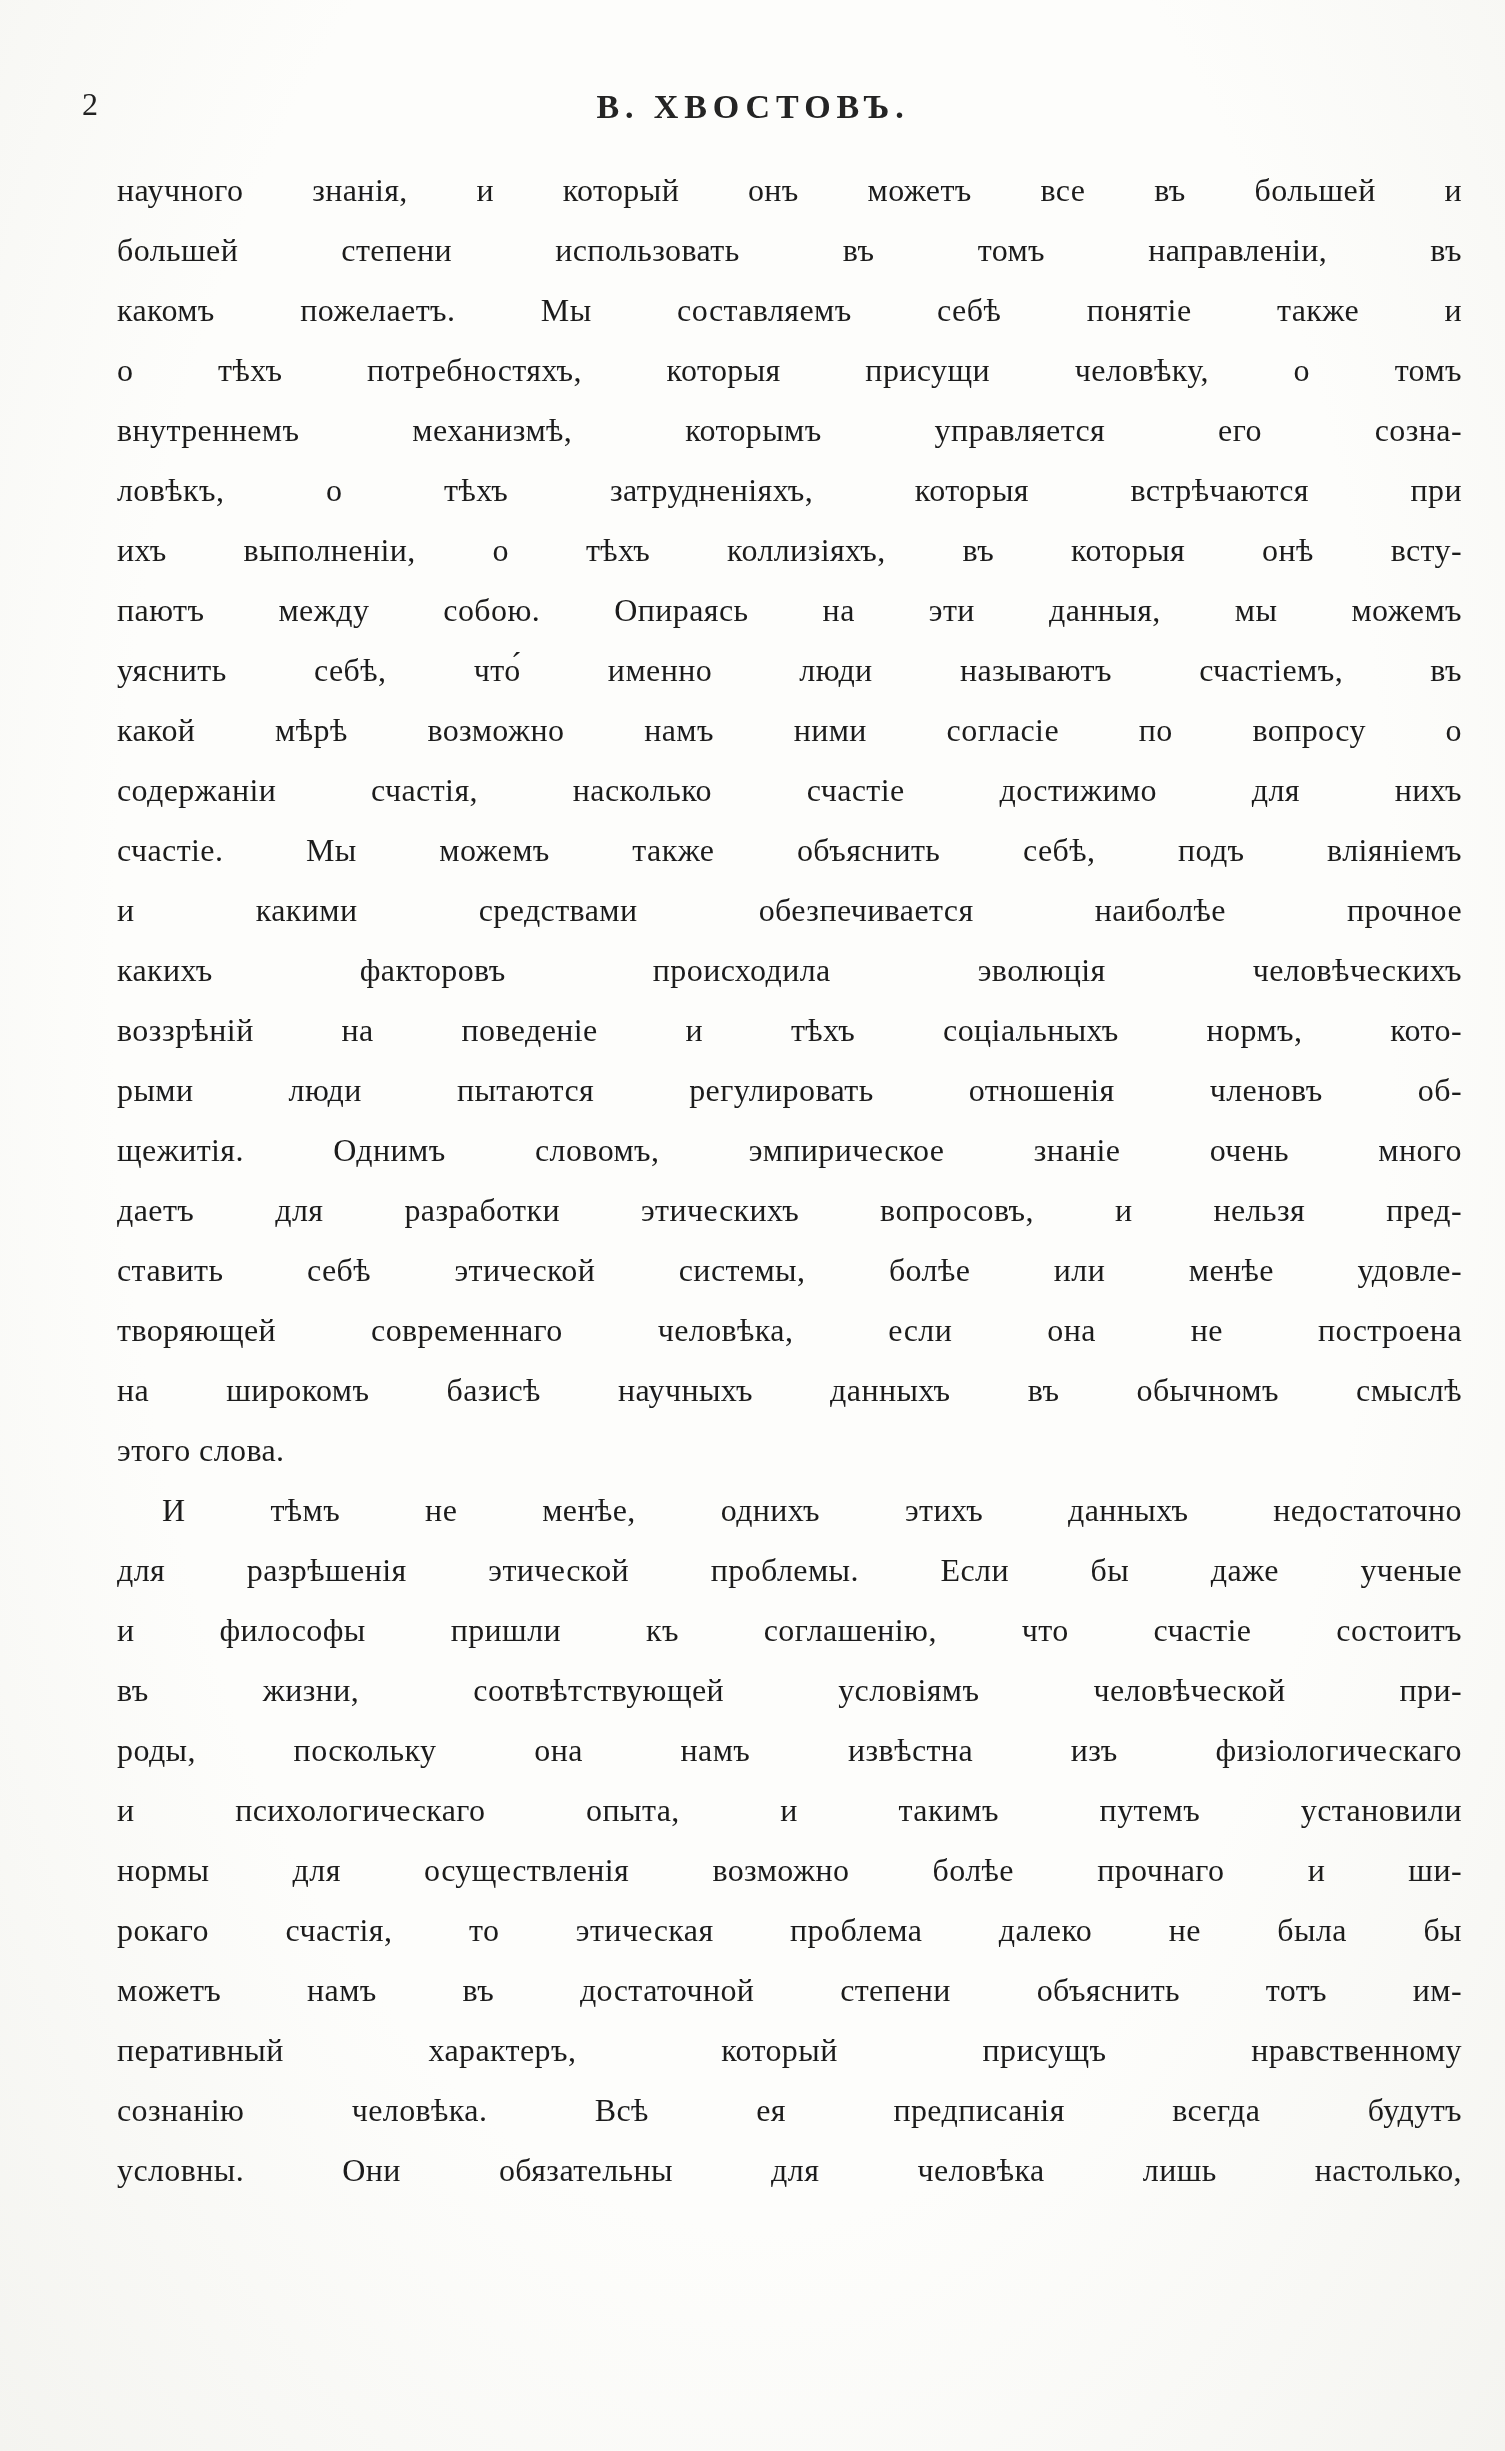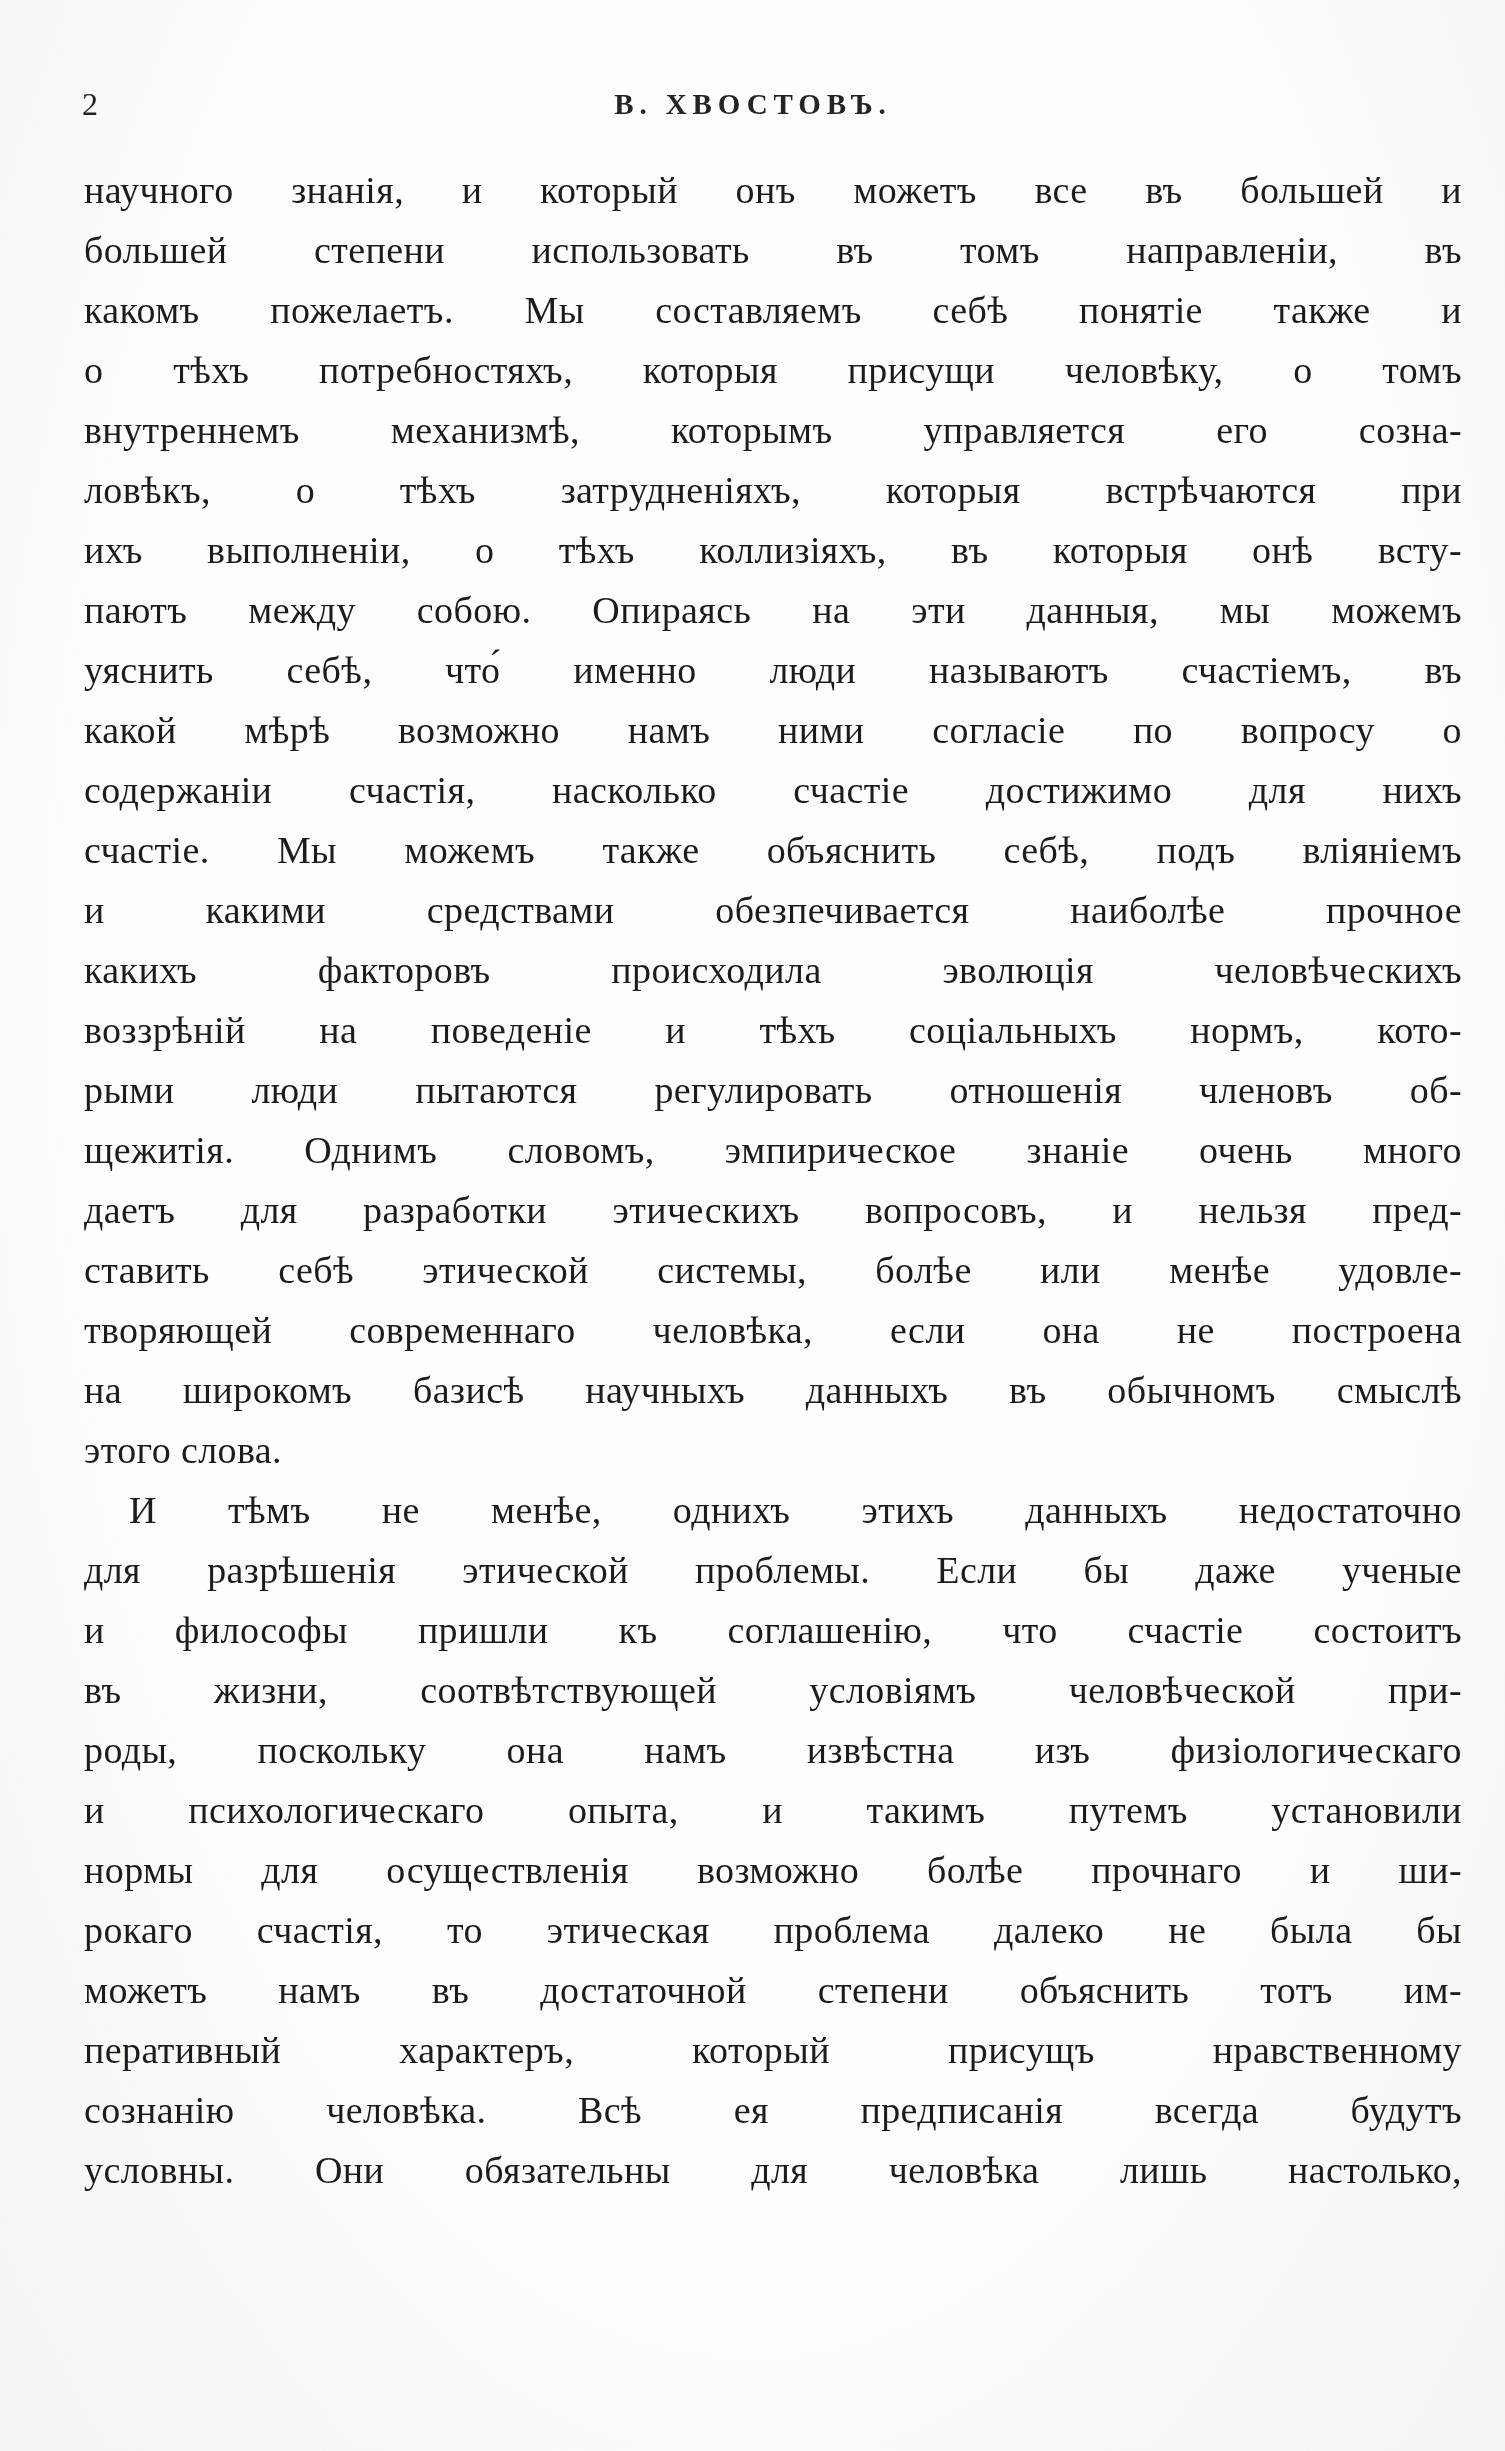--- a/index.html
+++ b/index.html
@@ -30,31 +30,32 @@
     top: 0;
     font-size: 32px;
     color: #222;
   }
   .running-title {
     position: absolute;
     left: 0;
     right: 0;
     top: 2px;
     text-align: center;
-    font-size: 29px;
+    font-size: 34px;
     letter-spacing: 5.9px;
     font-weight: bold;
     color: #242424;
   }
   .text-block {
     margin-top: 31px;
     padding: 0 44px 0 84px;
-    font-size: 38px;
+    font-size: 32px;
     line-height: 60px;
     letter-spacing: 0.4px;
+    margin-left: 33px;
   }
   .paragraph { margin: 0; }
   .line {
     text-align: justify;
     text-align-last: justify;
     white-space: normal;
     min-height: 60px;
   }
   .line.indent {
     text-indent: 45px;

